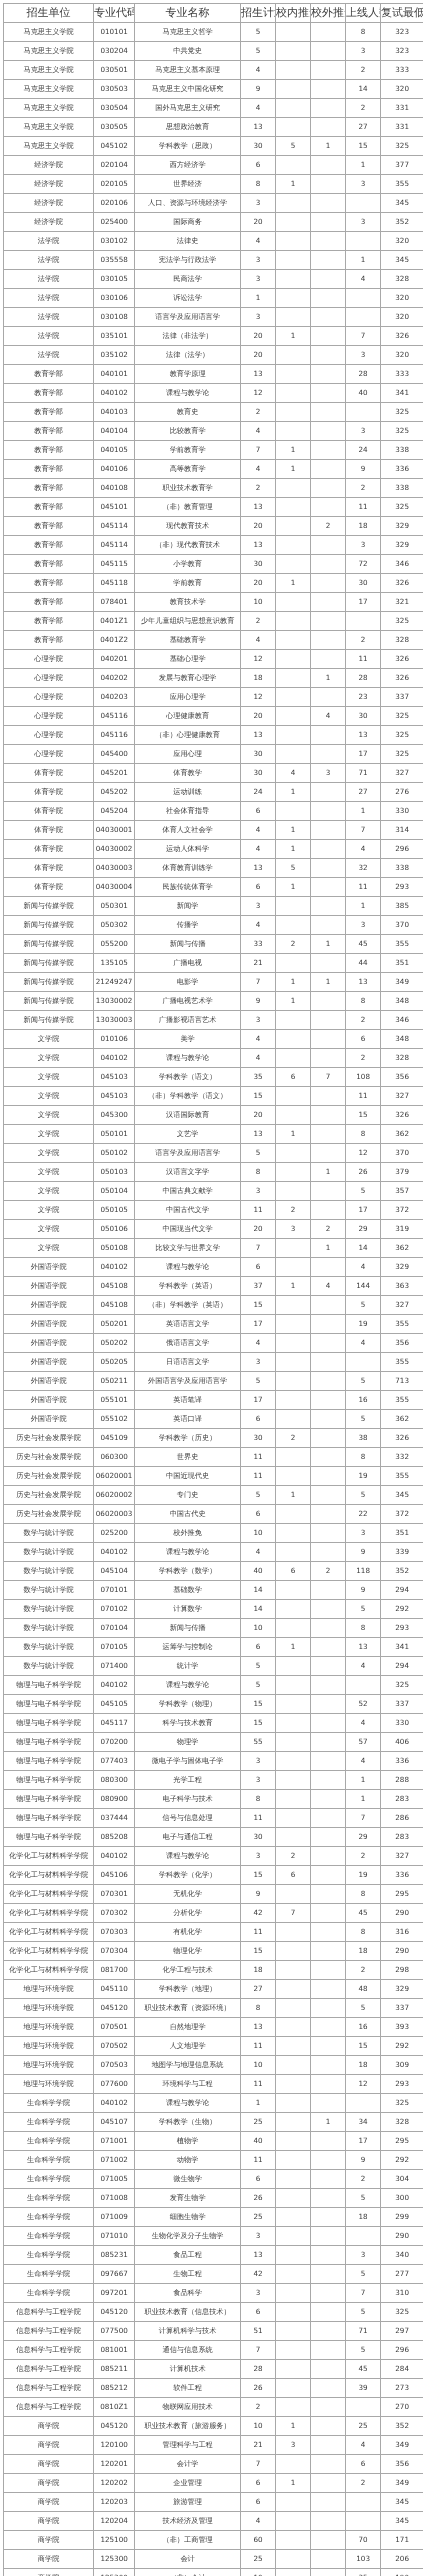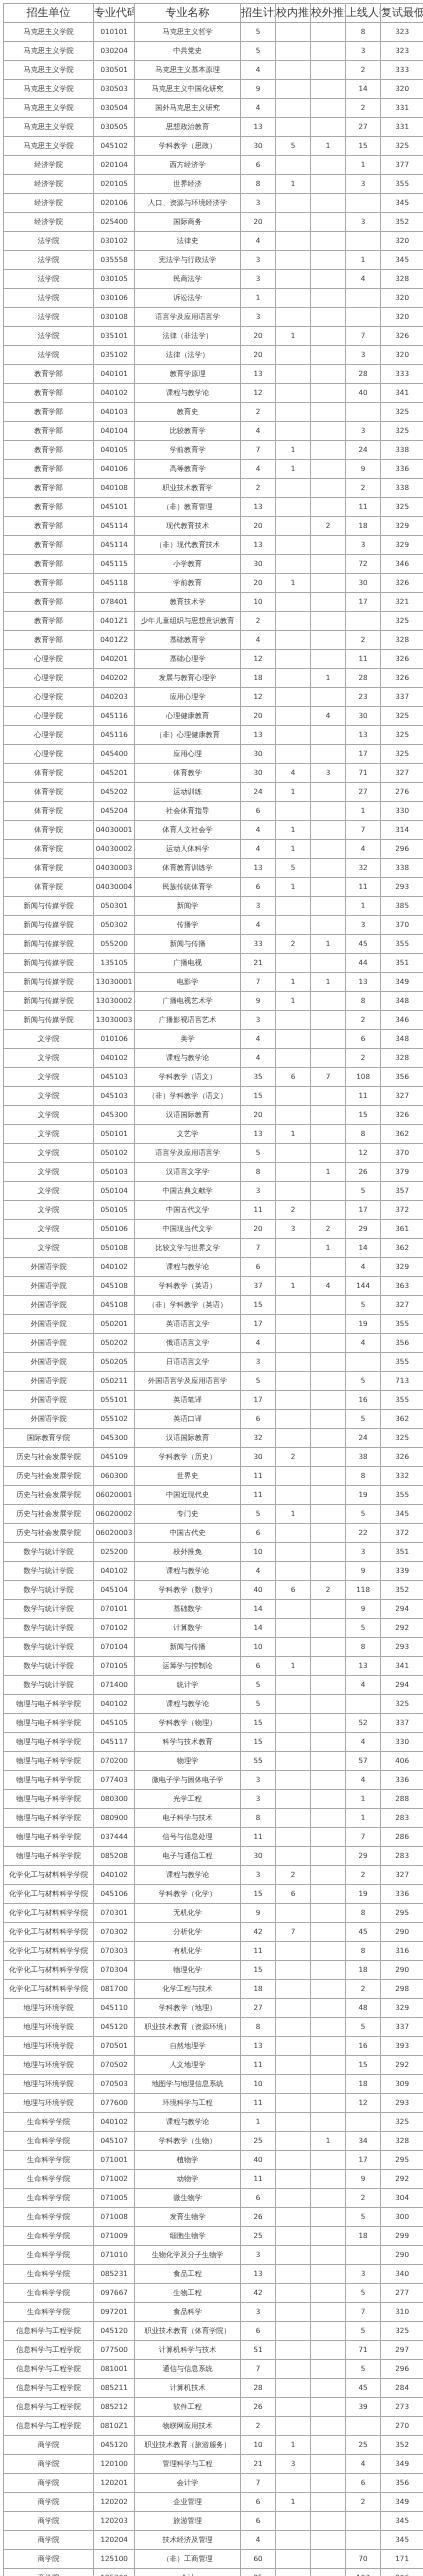--- a/index.html
+++ b/index.html
@@ -550,21 +550,21 @@
         <td>135105</td>
         <td>广播电视</td>
         <td>21</td>
         <td></td>
         <td></td>
         <td>44</td>
         <td>351</td>
       </tr>
       <tr>
         <td>新闻与传媒学院</td>
-        <td>13030001</td>
+        <td>21249247</td>
         <td>电影学</td>
         <td>7</td>
         <td>1</td>
         <td>1</td>
         <td>13</td>
         <td>349</td>
       </tr>
       <tr>
         <td>新闻与传媒学院</td>
         <td>13030002</td>
@@ -686,21 +686,21 @@
         <td>372</td>
       </tr>
       <tr>
         <td>文学院</td>
         <td>050106</td>
         <td>中国现当代文学</td>
         <td>20</td>
         <td>3</td>
         <td>2</td>
         <td>29</td>
-        <td>361</td>
+        <td>319</td>
       </tr>
       <tr>
         <td>文学院</td>
         <td>050108</td>
         <td>比较文学与世界文学</td>
         <td>7</td>
         <td></td>
         <td>1</td>
         <td>14</td>
         <td>362</td>
@@ -787,30 +787,20 @@
       </tr>
       <tr>
         <td>外国语学院</td>
         <td>055102</td>
         <td>英语口译</td>
         <td>6</td>
         <td></td>
         <td></td>
         <td>5</td>
         <td>362</td>
-      </tr>
-      <tr>
-        <td>国际教育学院</td>
-        <td>045300</td>
-        <td>汉语国际教育</td>
-        <td>32</td>
-        <td></td>
-        <td></td>
-        <td>24</td>
-        <td>325</td>
       </tr>
       <tr>
         <td>历史与社会发展学院</td>
         <td>045109</td>
         <td>学科教学（历史）</td>
         <td>30</td>
         <td>2</td>
         <td></td>
         <td>38</td>
         <td>326</td>
@@ -1261,21 +1251,21 @@
         <td>食品科学</td>
         <td>3</td>
         <td></td>
         <td></td>
         <td>7</td>
         <td>310</td>
       </tr>
       <tr>
         <td>信息科学与工程学院</td>
         <td>045120</td>
-        <td>职业技术教育（体育学院）</td>
+        <td>职业技术教育（信息技术）</td>
         <td>6</td>
         <td></td>
         <td></td>
         <td>5</td>
         <td>325</td>
       </tr>
       <tr>
         <td>信息科学与工程学院</td>
         <td>077500</td>
         <td>计算机科学与技术</td>

